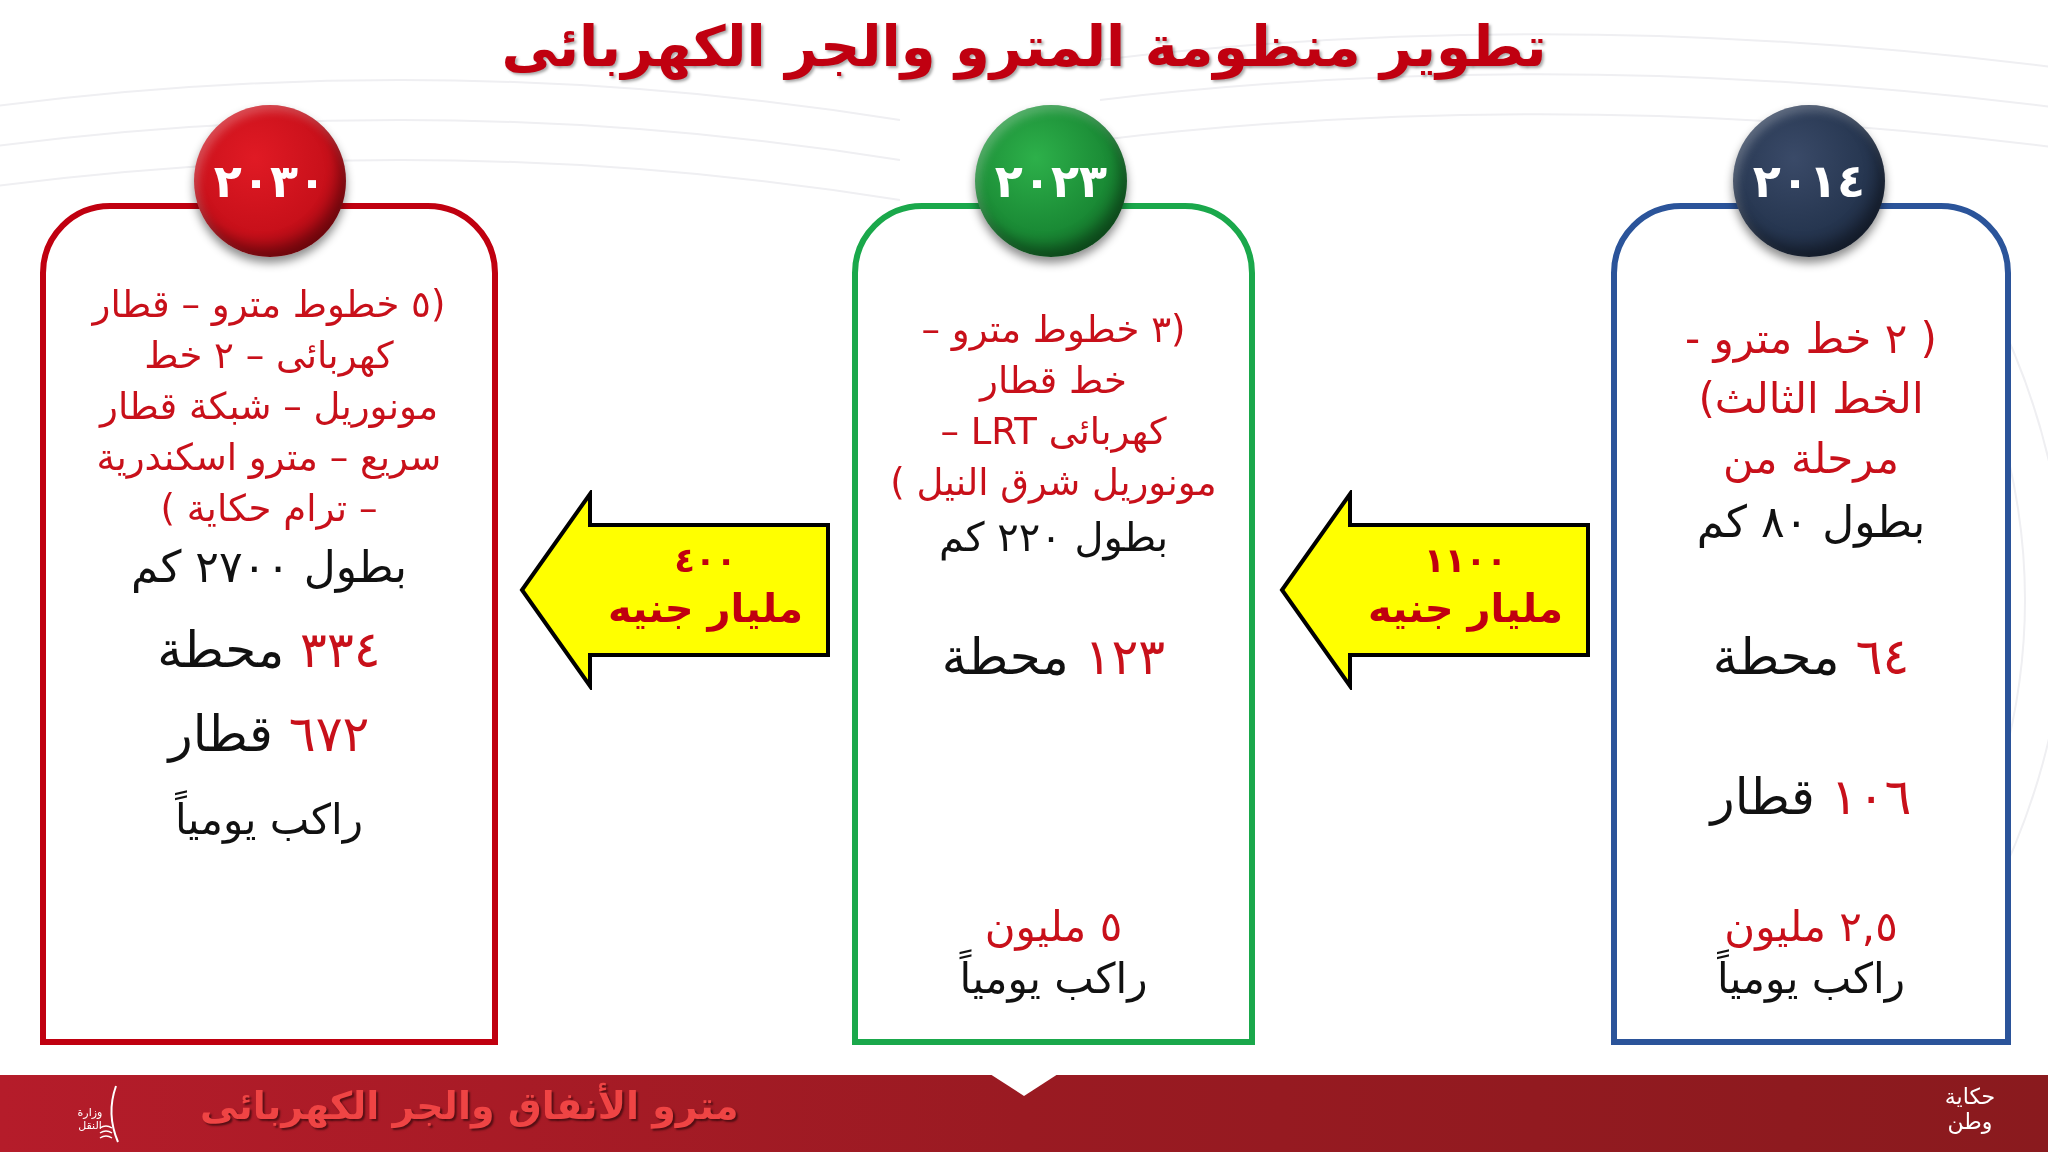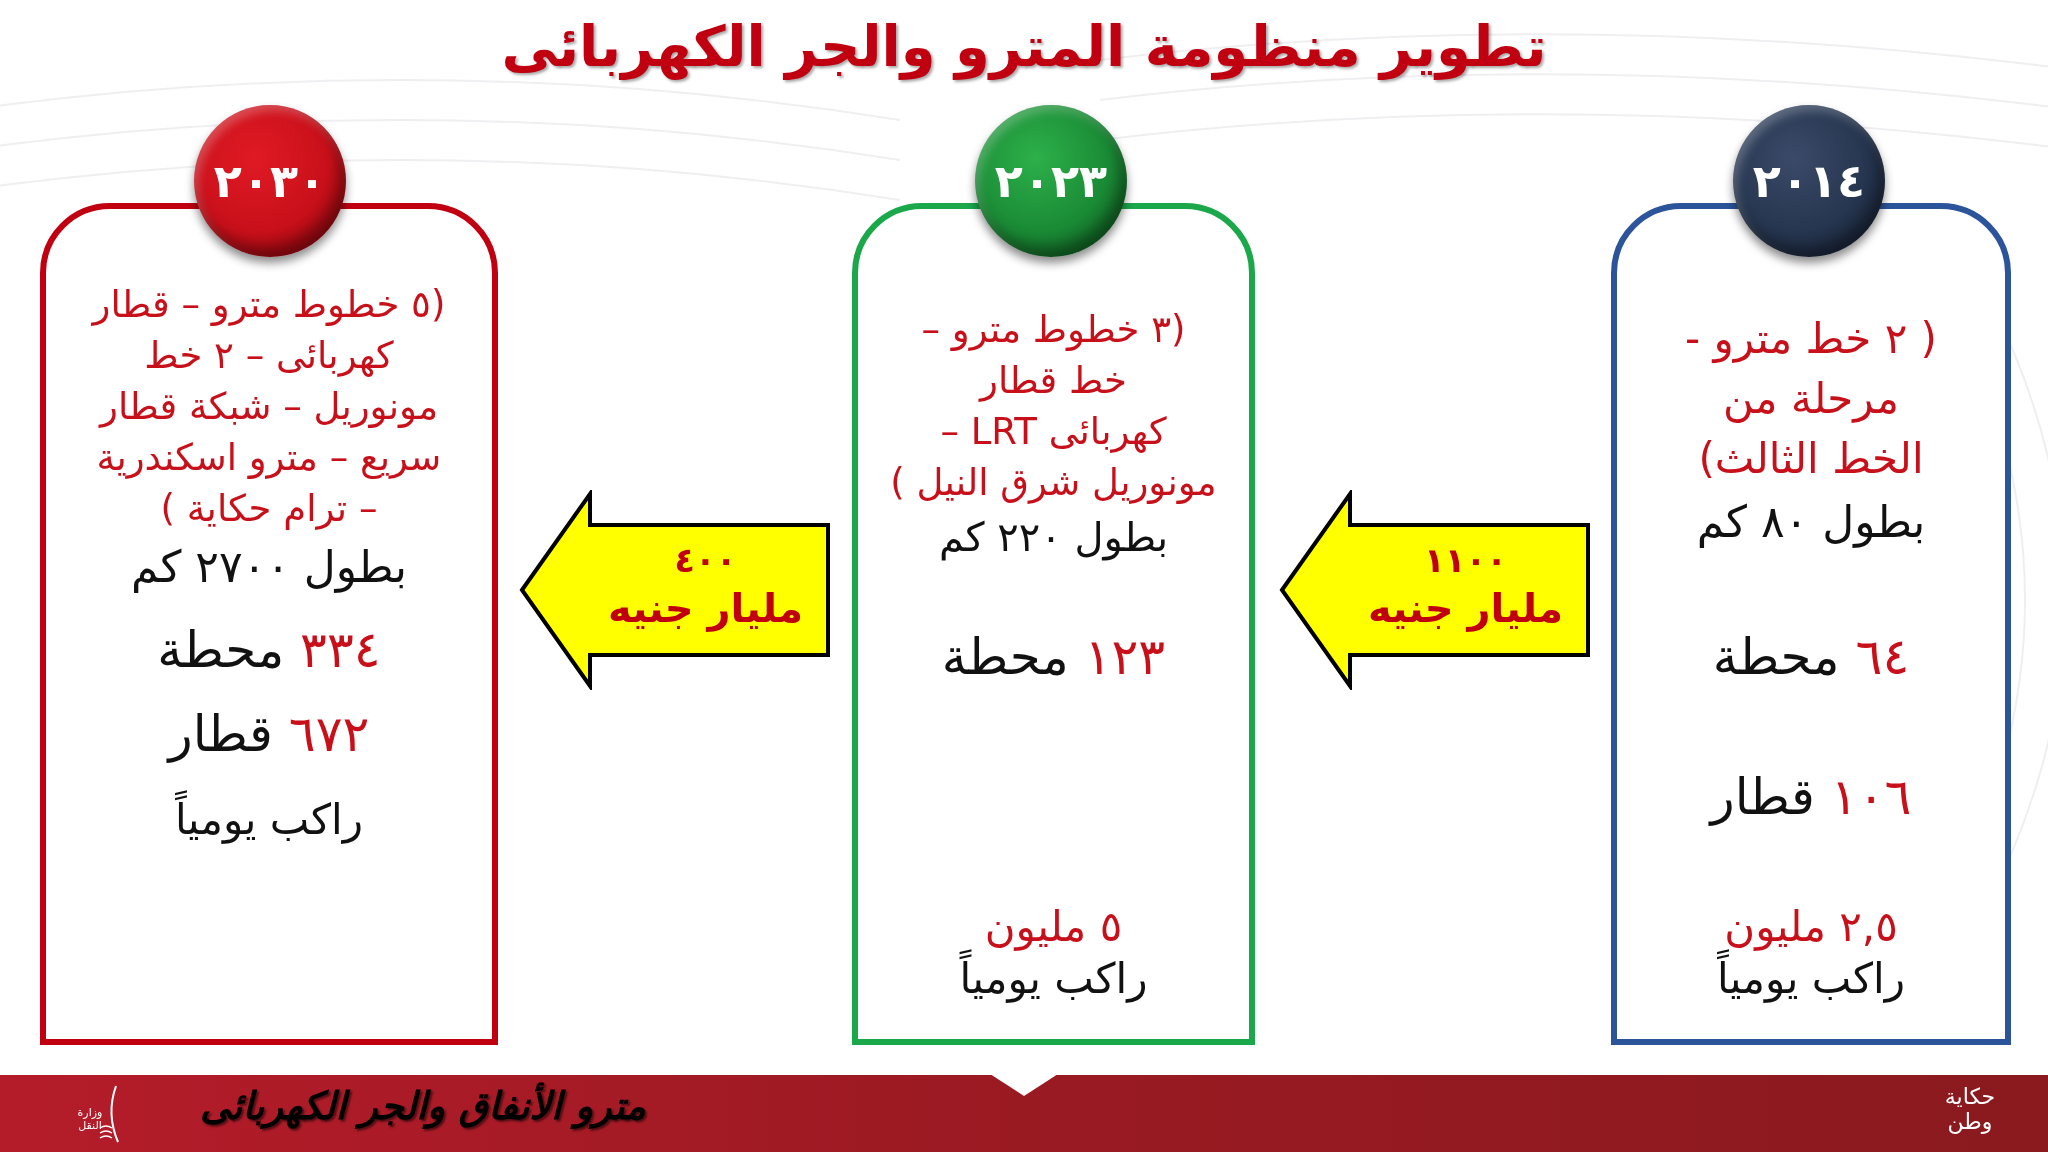--- a/index.html
+++ b/index.html
@@ -50,23 +50,22 @@
     position:absolute; left:0; right:0; top:1075px; height:77px;
     background:linear-gradient(90deg,#b51c2a 0%,#9a1a22 50%,#8a1a1e 100%);
   }
   .footer-notch {
     position:absolute; left:990px; top:1074px; width:0; height:0;
     border-left:34px solid transparent; border-right:34px solid transparent;
     border-top:22px solid #ffffff;
   }
   .footer-title {
     position:absolute; left:200px; top:1084px;
-    font-size:38px; font-weight:bold; color:#000000; direction:rtl;
+    font-size:38px; font-weight:bold; color:#ef4444; direction:rtl;
     text-shadow:2px 2px 2px rgba(0,0,0,0.5);
-    font-style:italic;
   }
   .logo-left {
     position:absolute; left:66px; top:1084px; width:70px; height:60px;
     color:#ffffff; font-size:11px; text-align:center;
   }
   .logo-right {
     position:absolute; left:1930px; top:1084px; width:80px; height:60px;
     color:#ffffff; font-size:22px; text-align:center; direction:rtl;
   }
 </style>
@@ -135,22 +134,22 @@
   </div>
 </div>
 <div class="circle" style="left:975px; top:105px; background:radial-gradient(circle at 40% 35%, #2db04a 0%, #1a8a35 55%, #0b4a18 100%);">
   <span>٢٠٢٣</span>
 </div>
 
 <div class="card" style="left:1611px; width:400px; border-color:#2b549a;">
   <div class="card-content">
     <div class="block red desc" style="top:100px; font-size:42px; line-height:60px;">
       <div>( ٢ خط مترو -</div>
+      <div>الخط الثالث)</div>
       <div>مرحلة من</div>
-      <div>الخط الثالث)</div>
     </div>
     <div class="block black len" style="top:285px;">بطول ٨٠ كم</div>
     <div class="block stat" style="top:420px;">
       <span class="red">٦٤</span>
       <span class="black">محطة</span>
     </div>
     <div class="block stat" style="top:560px;">
       <span class="red">١٠٦</span>
       <span class="black">قطار</span>
     </div>

